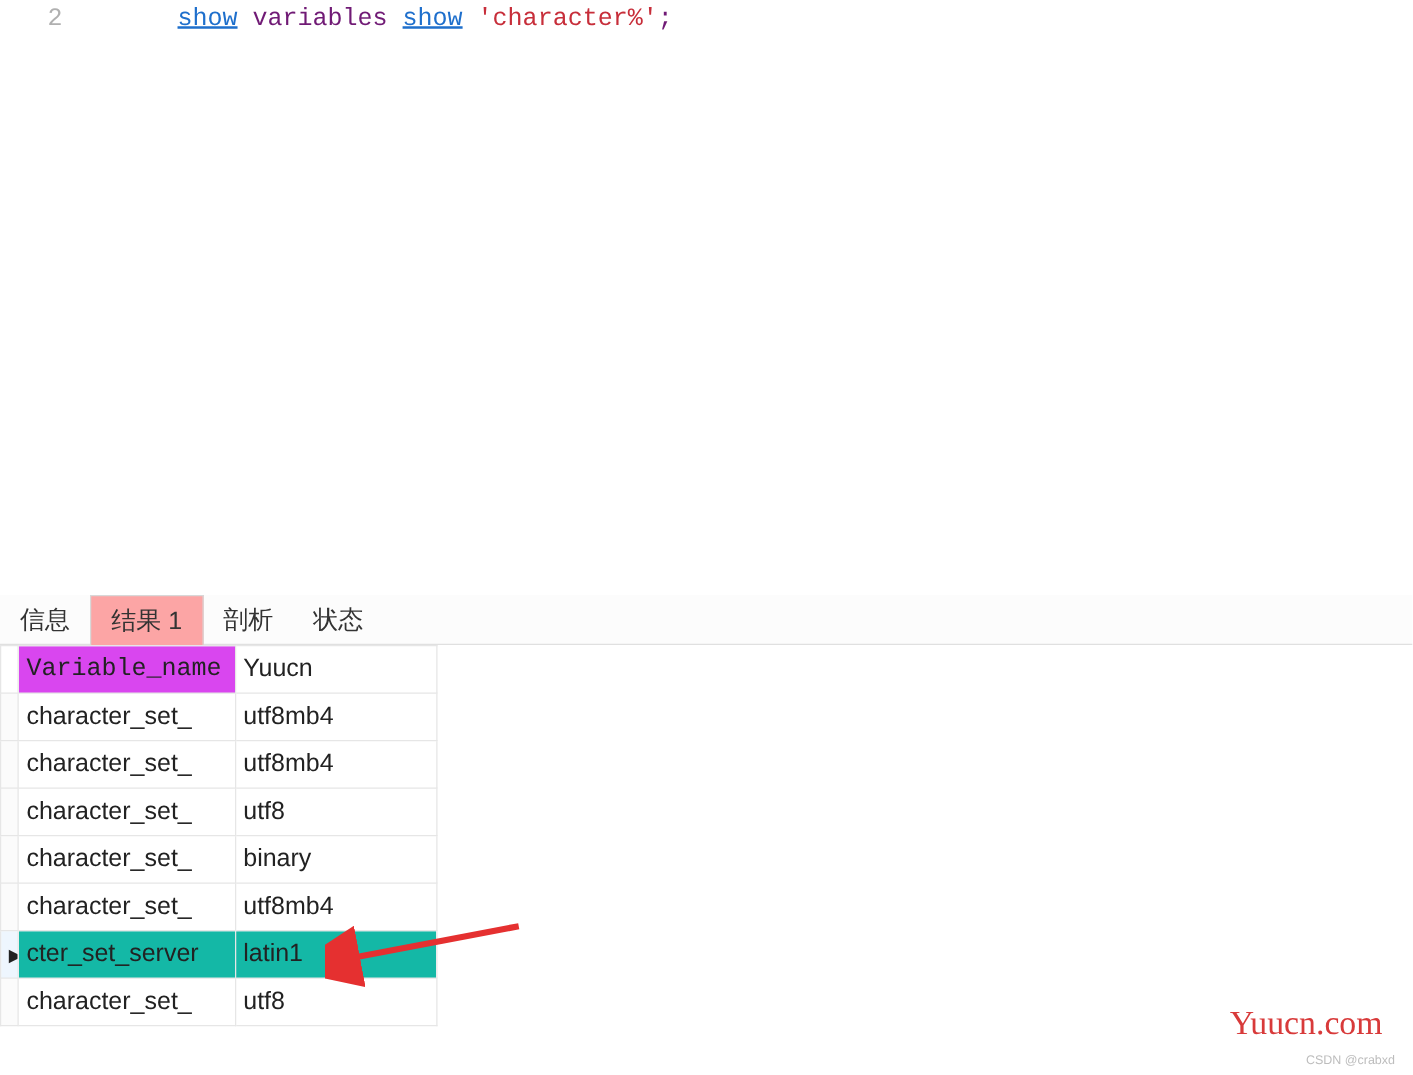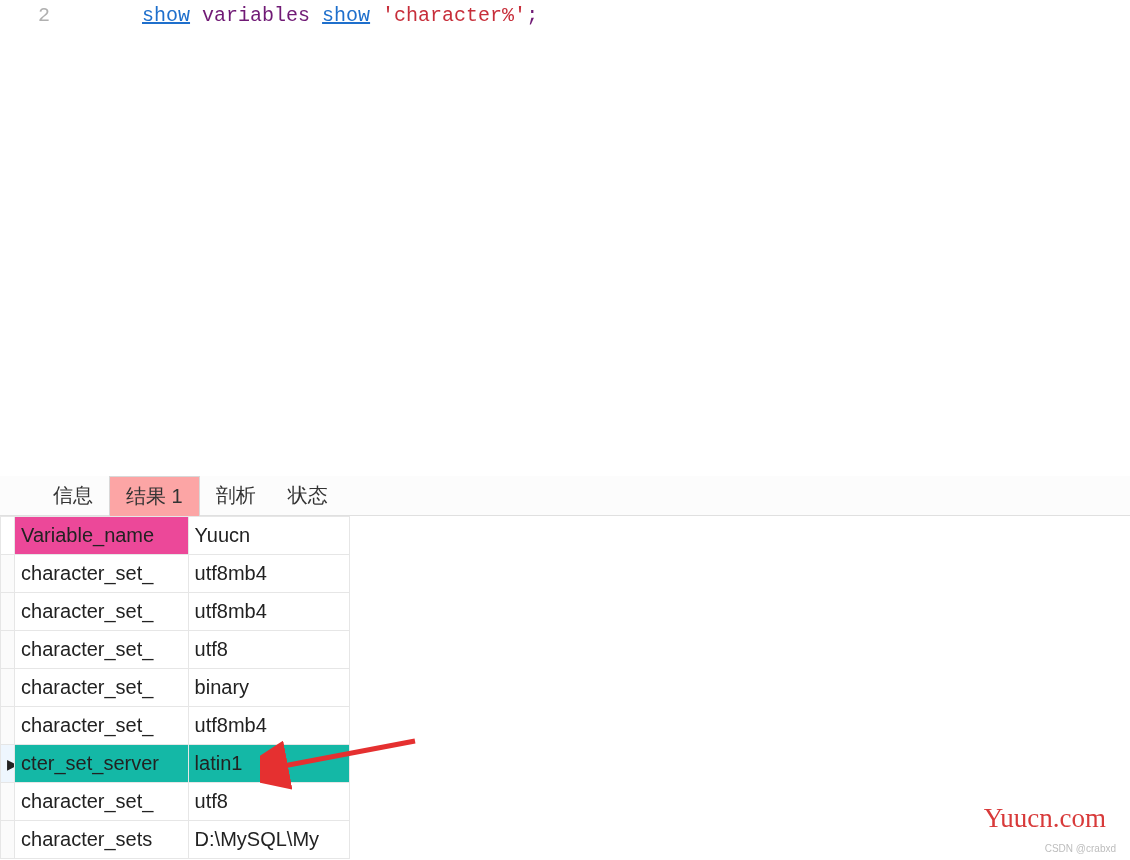--- a/index.html
+++ b/index.html
@@ -35,21 +35,20 @@
   .kw { color: #1e6fcc; text-decoration: underline; }
   .str { color: #c72e3a; }
   .plain { color: #701a75; text-align: right; }
   .tabs-bar {
     display: flex;
     align-items: center;
     height: 40px;
     border-bottom: 1px solid #e0e0e0;
     font-size: 20px;
     background: #fcfcfc;
-    padding-left: 37px;
   }
   .tab {
     padding: 6px 16px;
     cursor: pointer;
     color: #333;
   }
   .tab.active {
     background: #fca5a5;
     border-top: 1px solid #d8d8d8;
     border-left: 1px solid #d8d8d8;
@@ -71,21 +70,22 @@
     text-align: left;
     font-weight: normal;
     color: #222;
     white-space: nowrap;
     overflow: hidden;
   }
   .result-table th {
     background: #fff;
   }
   .result-table th.selected-header {
-    background: #ec4899;
+    background: #d946ef;
+    font-family: Liberation Mono, monospace;
   }
   .row-selector {
     width: 14px;
     min-width: 14px;
     max-width: 14px;
     padding: 0;
     background: #fbfbfb;
     text-align: center;
     font-size: 14px;
     color: #333;
@@ -174,25 +174,20 @@
         <tr class="row-selected">
           <td class="row-selector">▶</td>
           <td class="col-var">cter_set_server</td>
           <td class="col-val">latin1</td>
         </tr>
         <tr>
           <td class="row-selector"></td>
           <td class="col-var">character_set_</td>
           <td class="col-val">utf8</td>
         </tr>
-        <tr>
-          <td class="row-selector"></td>
-          <td class="col-var">character_sets</td>
-          <td class="col-val">D:\MySQL\My</td>
-        </tr>
       </tbody>
   </table>
 </div>
 
 <svg class="arrow-annotation" width="170" height="60">
   <defs>
     <marker id="arrowhead" markerWidth="12" markerHeight="10" refX="2" refY="5" orient="auto">
       <polygon points="0 0, 12 5, 0 10" fill="#e53030"></polygon>
     </marker>
   </defs>

